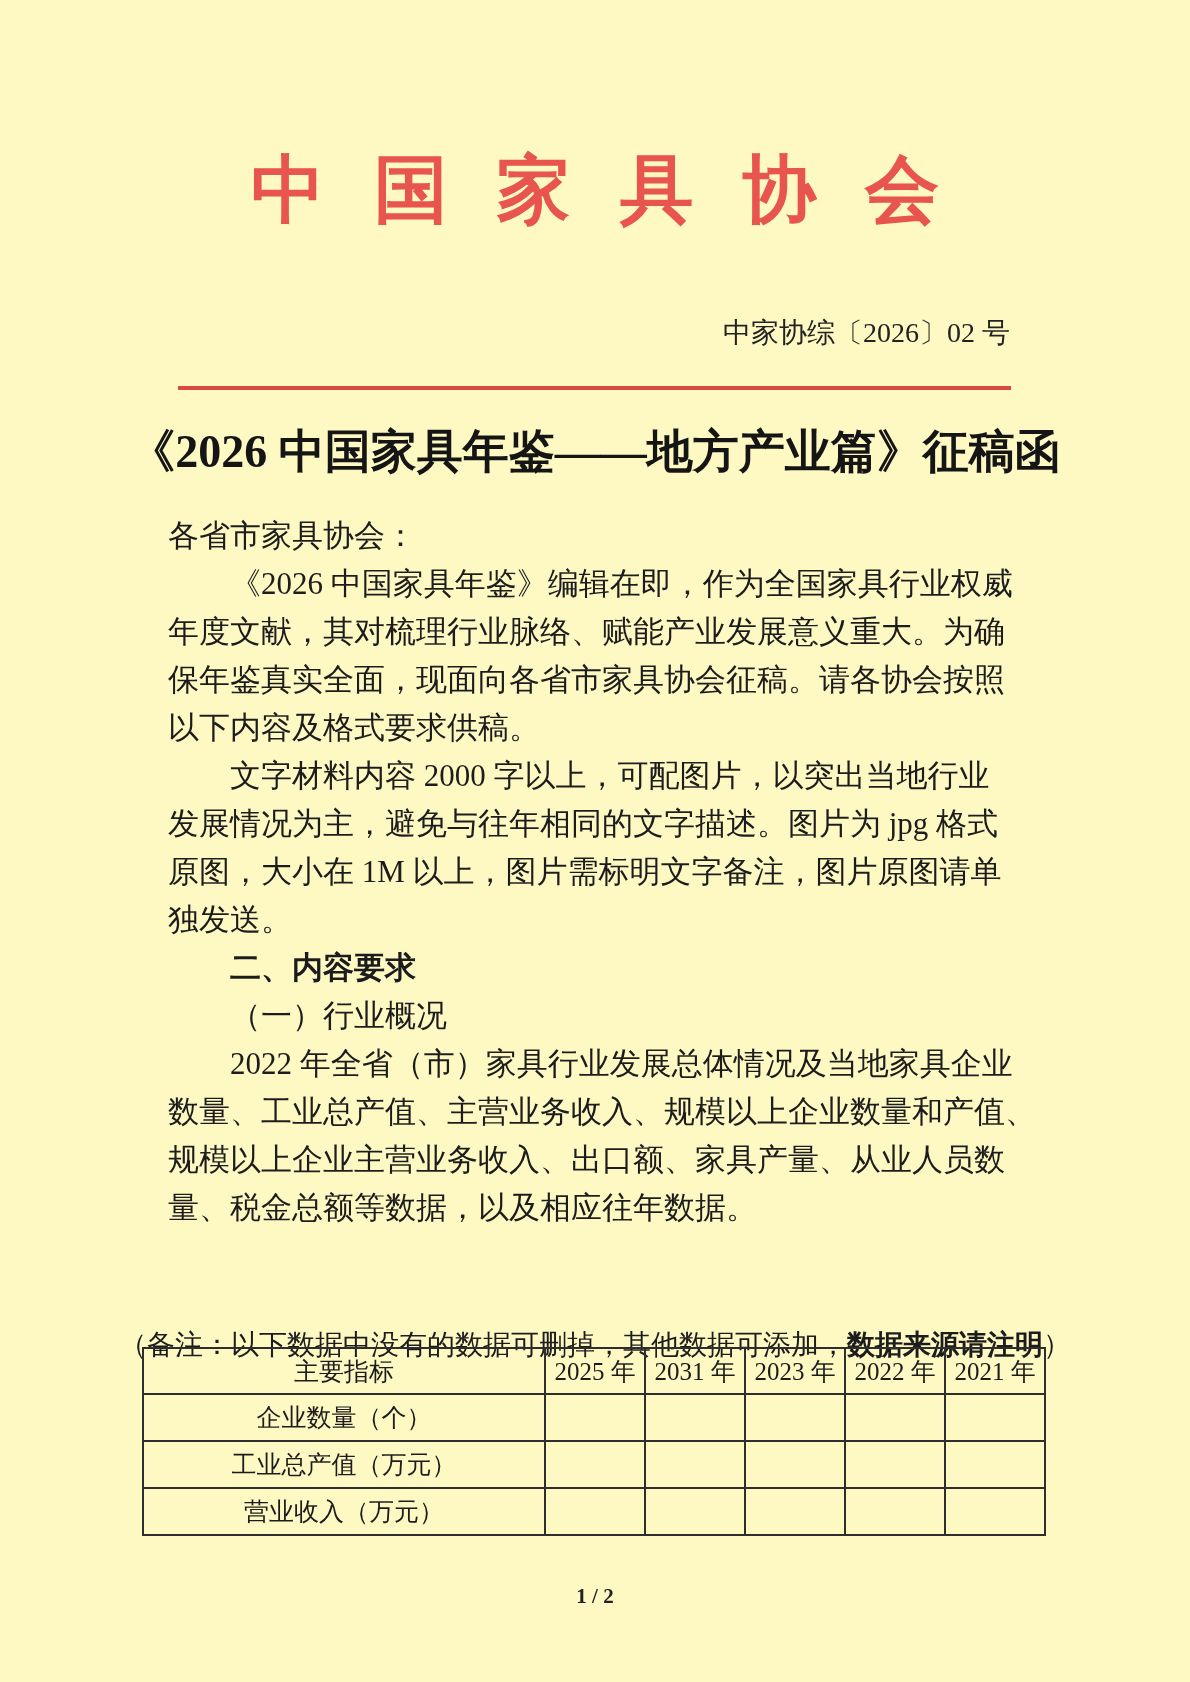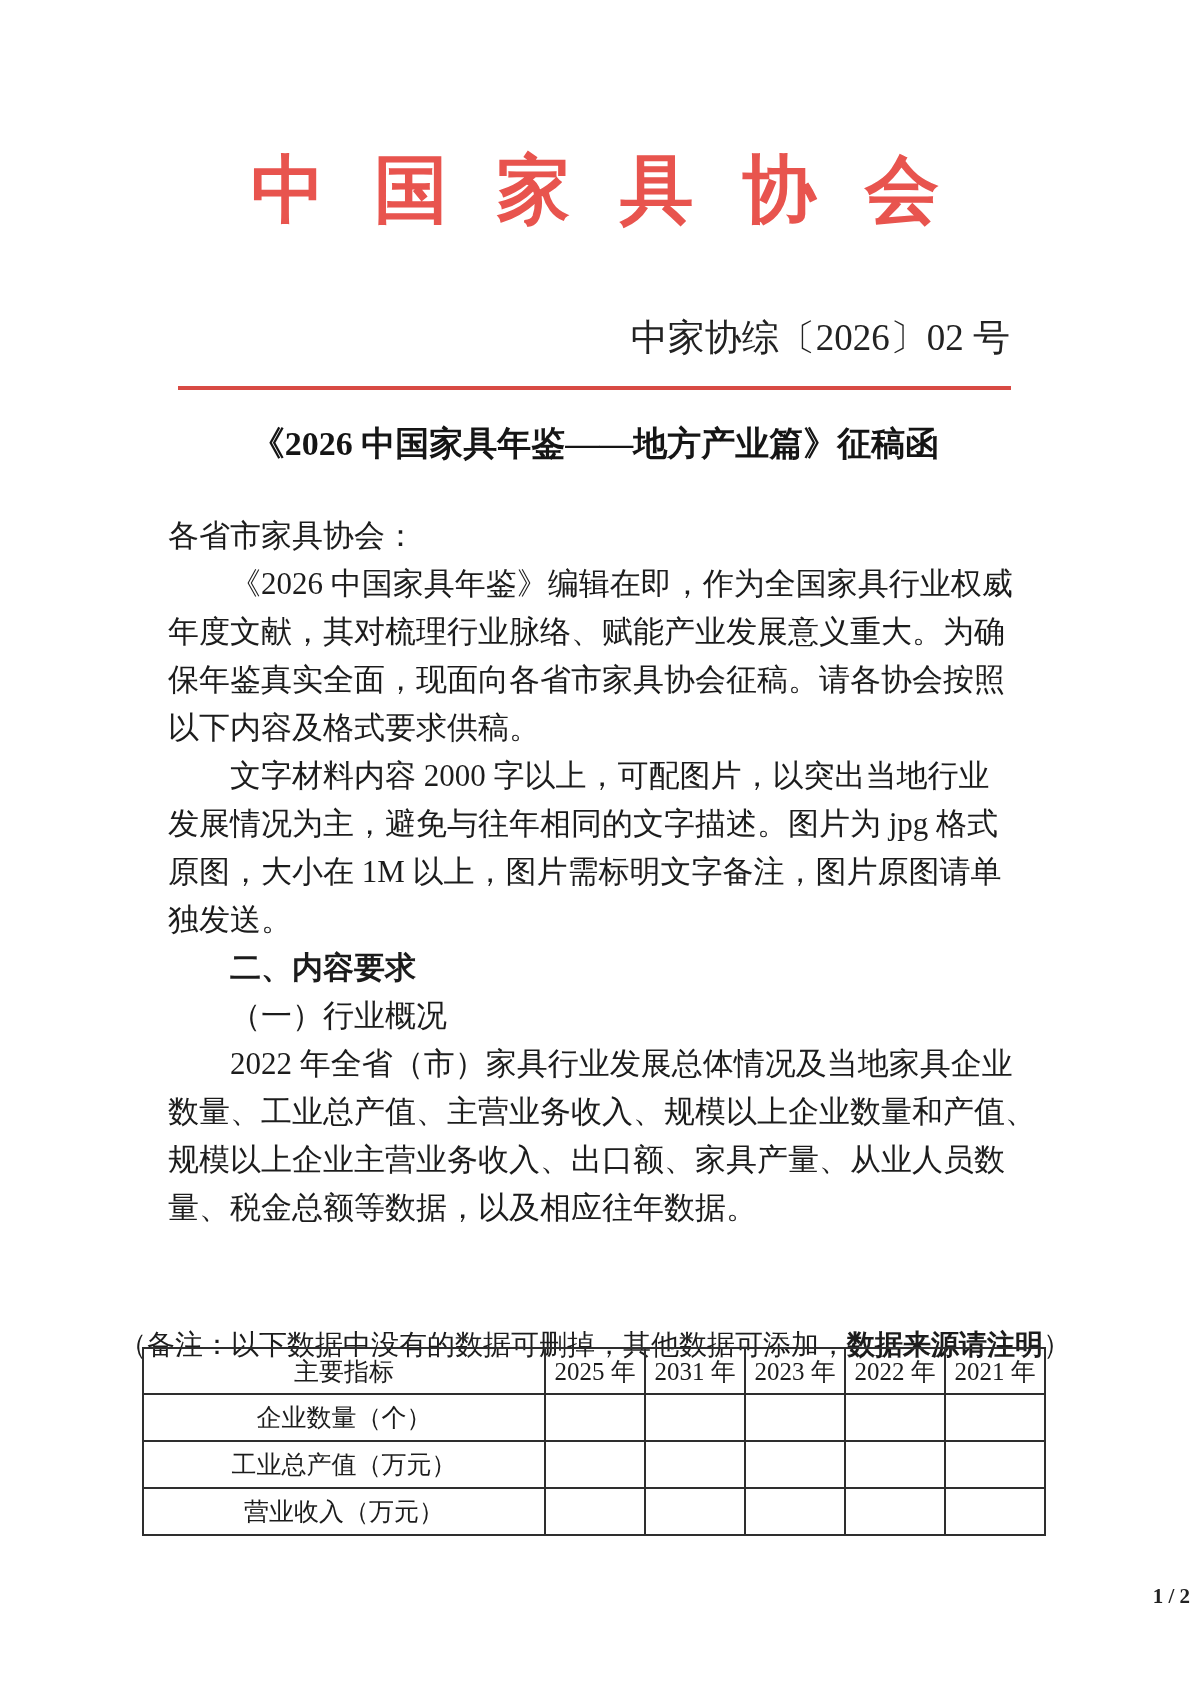--- a/index.html
+++ b/index.html
@@ -2,21 +2,21 @@
 <html><head>
 <meta charset="utf-8">
 <style>
   * { margin: 0; padding: 0; box-sizing: border-box; }
   html, body { background: #9a9a9a; }
   .page {
     position: relative;
     width: 1190px;
     height: 1682px;
     margin: 0 auto;
-    background: #ffffff;
+    background: #fef9c3;
     font-family: "Liberation Serif", serif;
     color: #1e1e1e;
     overflow: hidden;
   }
   .org-name {
     position: absolute;
     top: 150px;
     left: 0;
     width: 100%;
     text-align: center;
@@ -26,39 +26,39 @@
     color: #e8544e;
     letter-spacing: 0.66em;
     padding-left: 0.66em;
   }
   .doc-number {
     position: absolute;
     top: 316px;
     left: 170px;
     width: 840px;
     text-align: right;
-    font-size: 37px;
+    font-size: 28px;
     line-height: 1.2;
     color: #222;
   }
   .red-rule {
     position: absolute;
     top: 386px;
     left: 178px;
     width: 833px;
     height: 4px;
     background: #d84a44;
   }
   .doc-title {
     position: absolute;
     top: 421px;
     left: 0;
     width: 100%;
     text-align: center;
-    font-size: 34px;
+    font-size: 46px;
     font-weight: bold;
     color: #151515;
   }
   .body-text {
     position: absolute;
     top: 512px;
     left: 168px;
     width: 880px;
     font-size: 31px;
     line-height: 48px;
@@ -102,21 +102,21 @@
     padding: 0;
     overflow: hidden;
   }
   tr.hdr-row { height: 46px; }
   tr.data-row { height: 47px; }
   .page-footer {
     position: absolute;
     top: 1584px;
     left: 0;
     width: 100%;
-    text-align: right;
+    text-align: center;
     font-size: 21px;
     font-weight: bold;
     color: #222;
   }
 </style>
 </head>
 <body>
 
 <div class="page">
 

